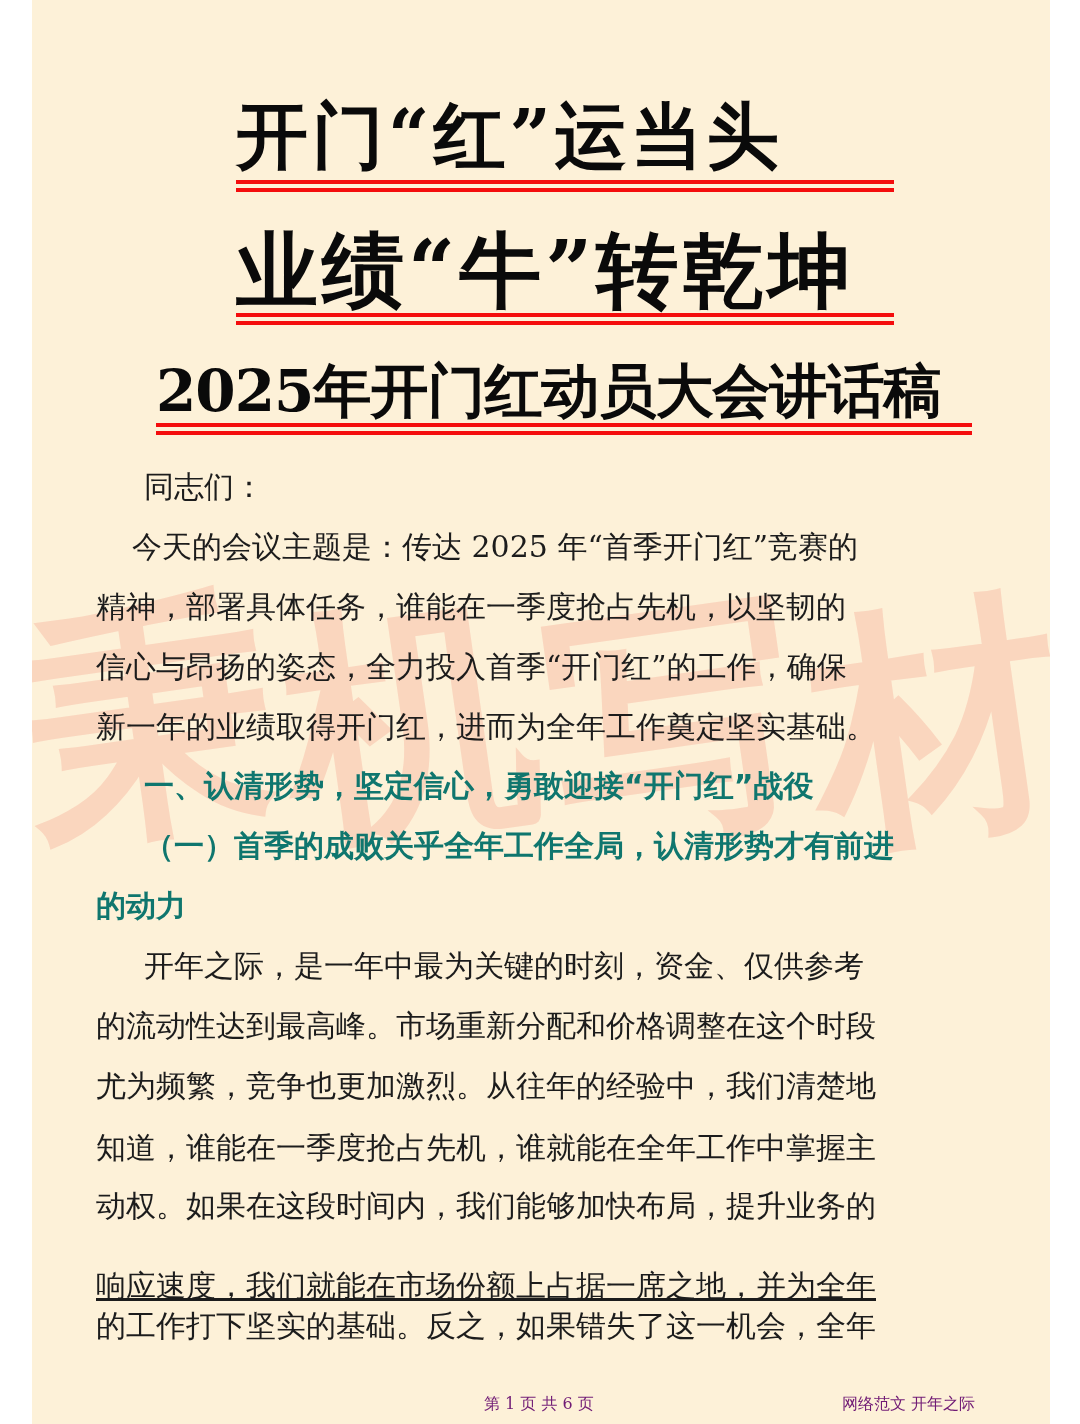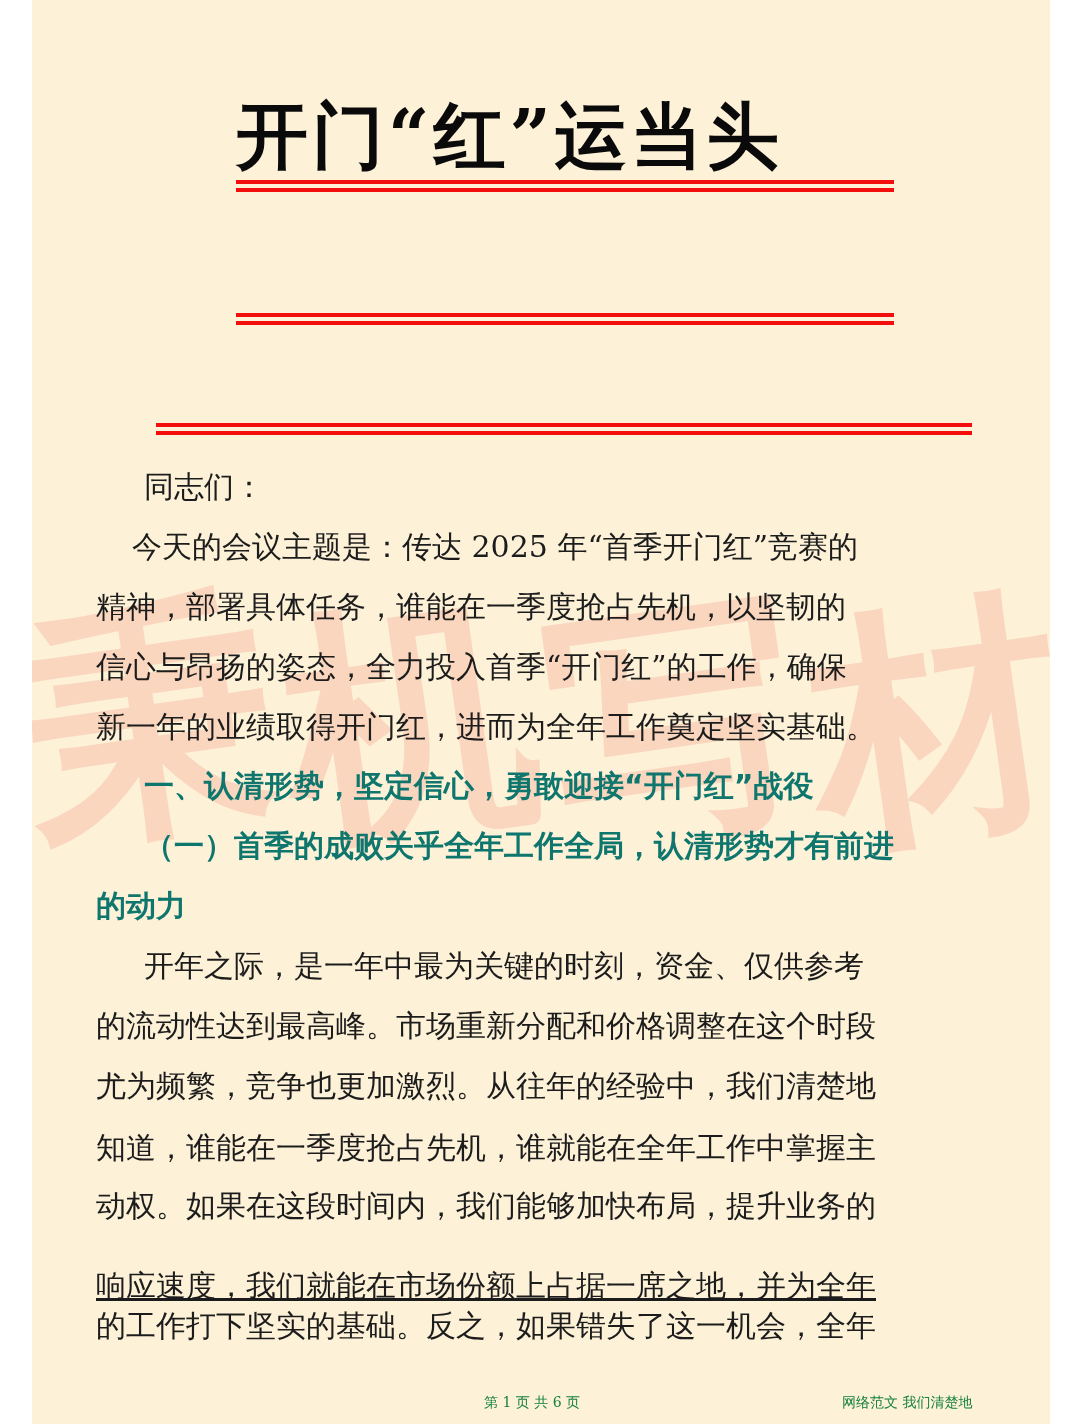--- a/index.html
+++ b/index.html
@@ -109,22 +109,22 @@
     }
     .heading {
       font-family: "DejaVu Sans", sans-serif;
       font-weight: bold;
       color: #0f766e;
     }
     .footer {
       position: absolute;
       top: 1394px;
       font-family: "DejaVu Serif", serif;
-      font-size: 14px;
-      color: #15803d;
+      font-size: 16px;
+      color: #701a75;
       z-index: 1;
       white-space: nowrap;
     }
     .footer-page { left: 452px; }
     .footer-note { left: 810px; }
   </style>
 </head>
 <body>
 
 <div class="page">
@@ -132,22 +132,24 @@
   <div class="watermark">
     <span>秉</span>
     <span>机</span>
     <span>写</span>
     <span>材</span>
   </div>
 
   <div class="title title-1">开门“红”运当头</div>
   <div class="dbl-rule rule-1"></div>
 
+  <div class="title title-2">业绩“牛”转乾坤</div>
   <div class="dbl-rule rule-2"></div>
 
+  <div class="title title-3">2025年开门红动员大会讲话稿</div>
   <div class="dbl-rule rule-3"></div>
 
   <div class="body-text" style="top:0;">
     <div class="line" style="top:467px; left:48px;">同志们：</div>
     <div class="line" style="top:527px; left:36px;">今天的会议主题是：传达 2025 年“首季开门红”竞赛的</div>
     <div class="line" style="top:587px;">精神，部署具体任务，谁能在一季度抢占先机，以坚韧的</div>
     <div class="line" style="top:647px;">信心与昂扬的姿态，全力投入首季“开门红”的工作，确保</div>
     <div class="line" style="top:707px;">新一年的业绩取得开门红，进而为全年工作奠定坚实基础。</div>
     <div class="line heading" style="top:766px; left:48px;">一、认清形势，坚定信心，勇敢迎接“开门红”战役</div>
     <div class="line heading" style="top:826px; left:48px;">（一）首季的成败关乎全年工作全局，认清形势才有前进</div>
@@ -155,14 +157,14 @@
     <div class="line" style="top:946px; left:48px;">开年之际，是一年中最为关键的时刻，资金、仅供参考</div>
     <div class="line" style="top:1006px;">的流动性达到最高峰。市场重新分配和价格调整在这个时段</div>
     <div class="line" style="top:1066px;">尤为频繁，竞争也更加激烈。从往年的经验中，我们清楚地</div>
     <div class="line" style="top:1128px;">知道，谁能在一季度抢占先机，谁就能在全年工作中掌握主</div>
     <div class="line" style="top:1186px;">动权。如果在这段时间内，我们能够加快布局，提升业务的</div>
     <div class="line" style="top:1266px;text-decoration:underline;">响应速度，我们就能在市场份额上占据一席之地，并为全年</div>
     <div class="line" style="top:1306px;">的工作打下坚实的基础。反之，如果错失了这一机会，全年</div>
   </div>
 
   <div class="footer footer-page">第 1 页 共 6 页</div>
-  <div class="footer footer-note">网络范文 我们清楚地</div>
+  <div class="footer footer-note">网络范文 开年之际</div>
 </div>
 
 </body></html>

